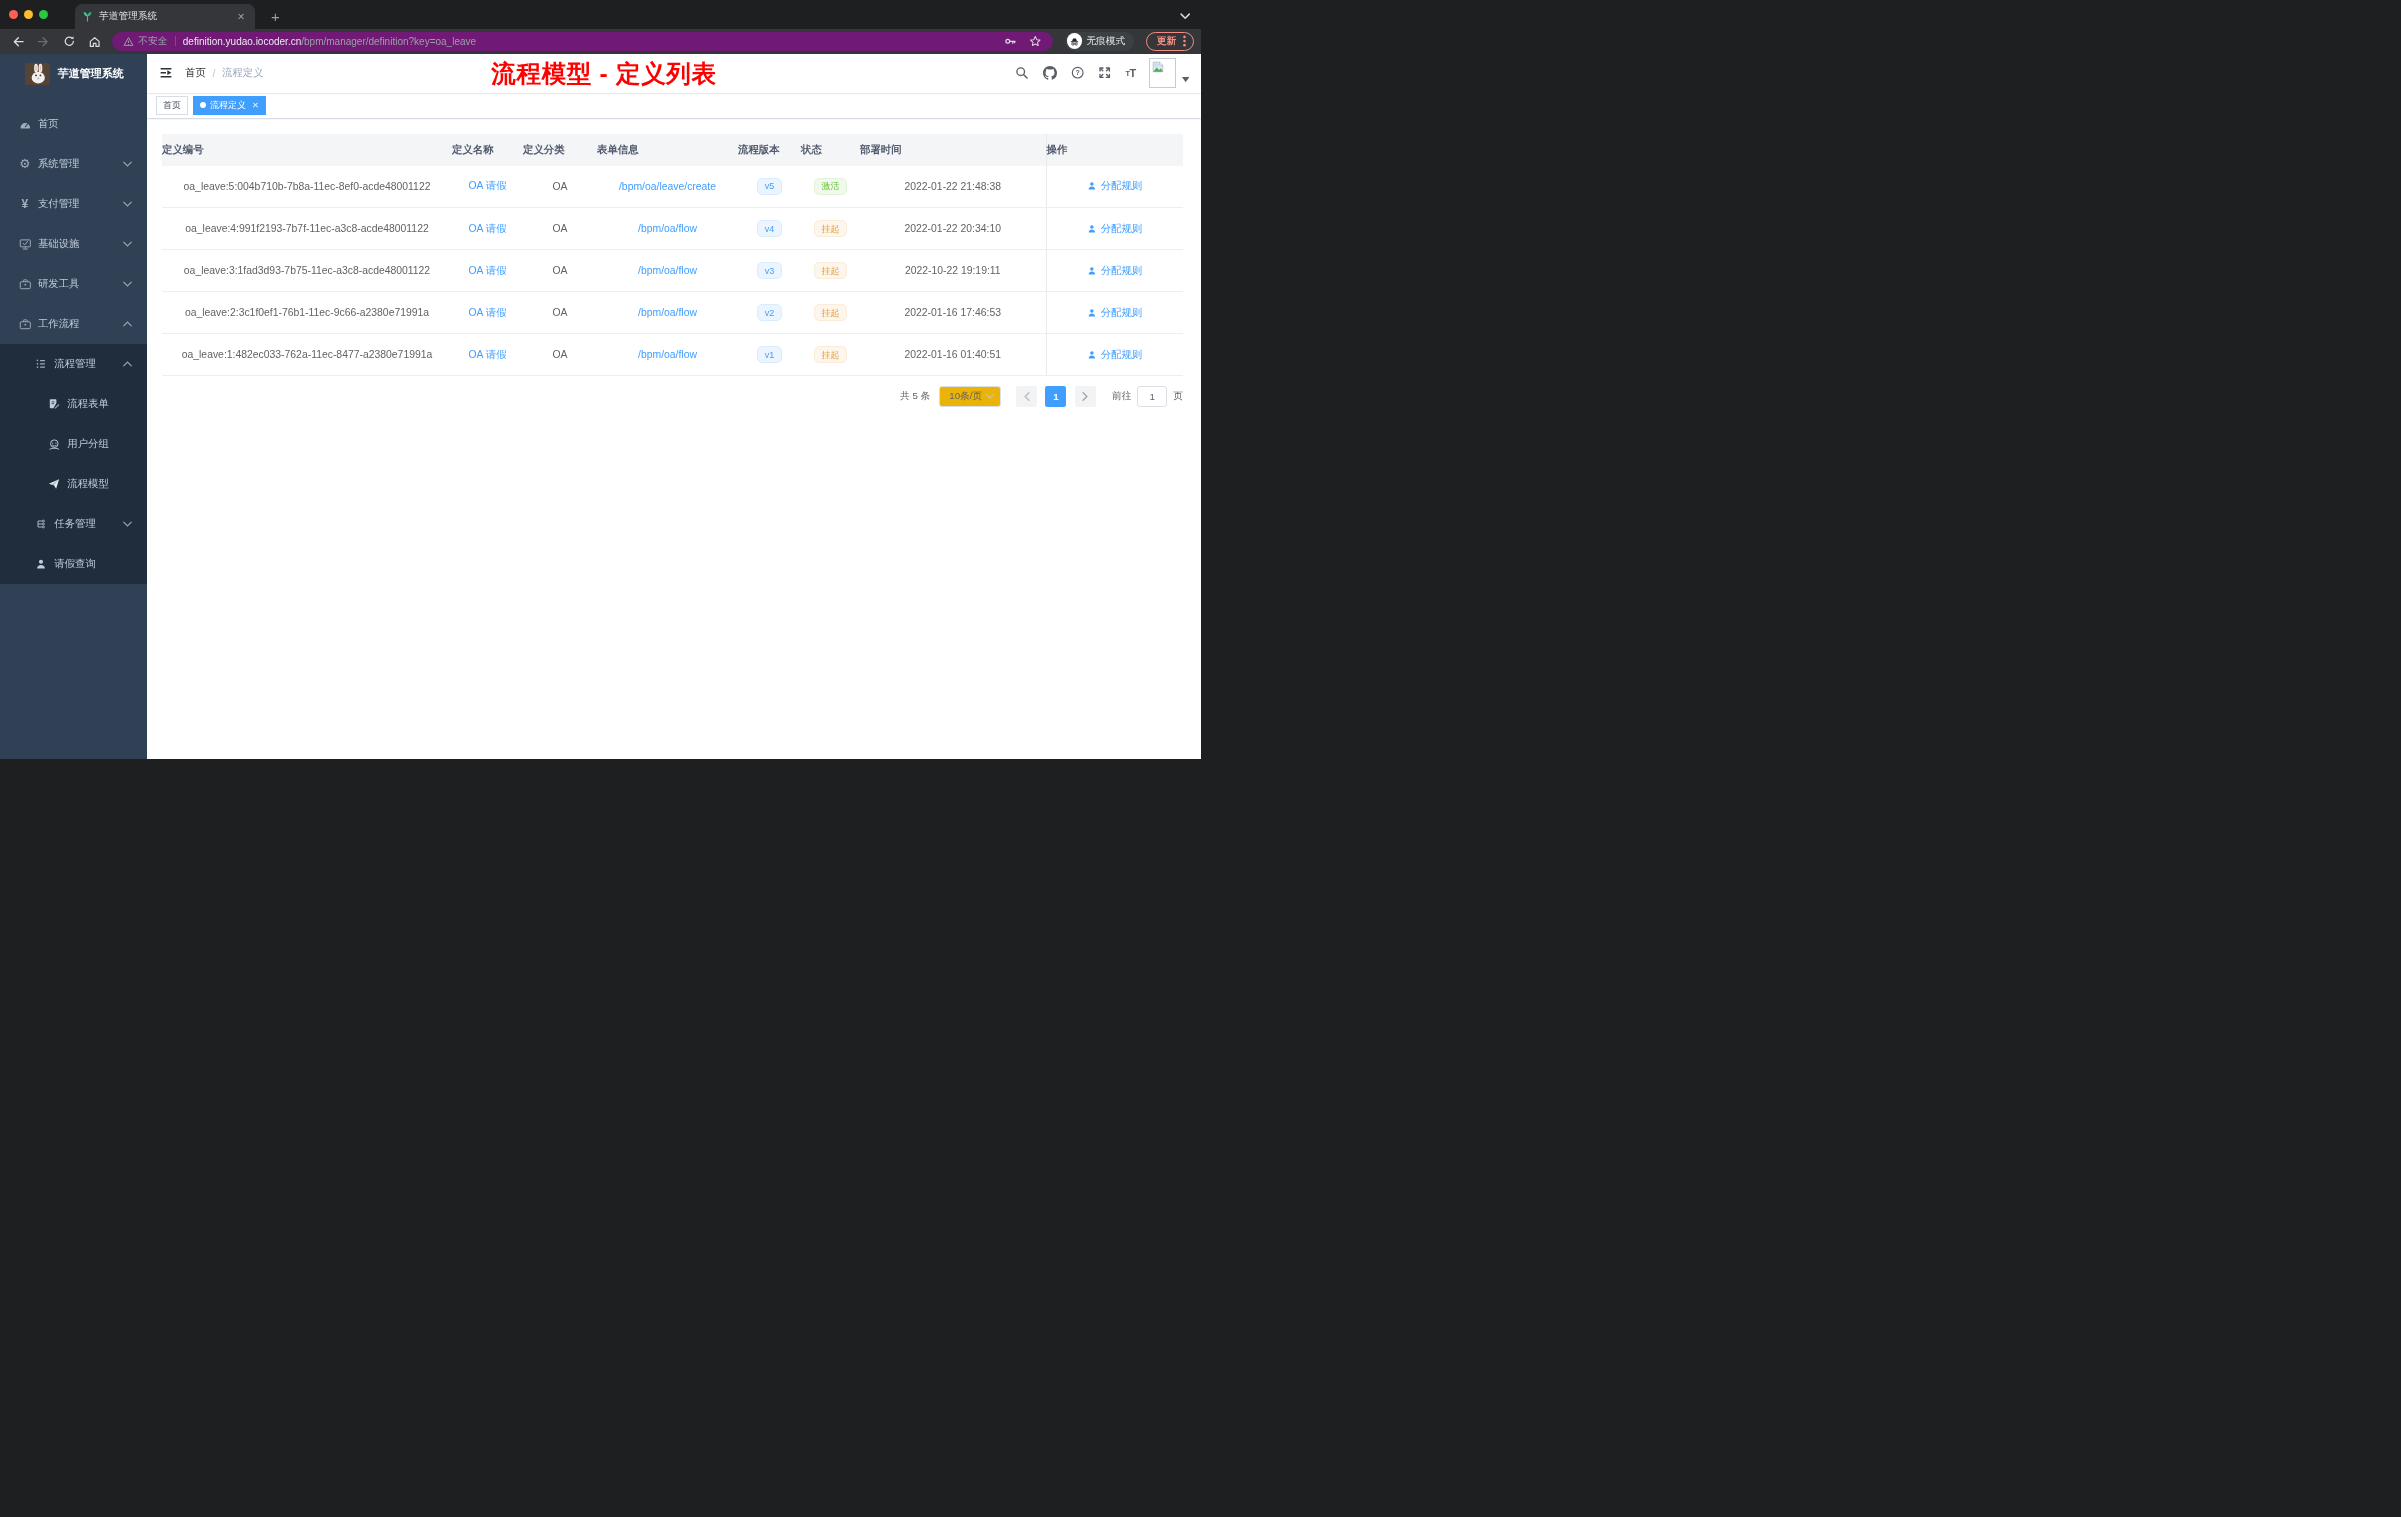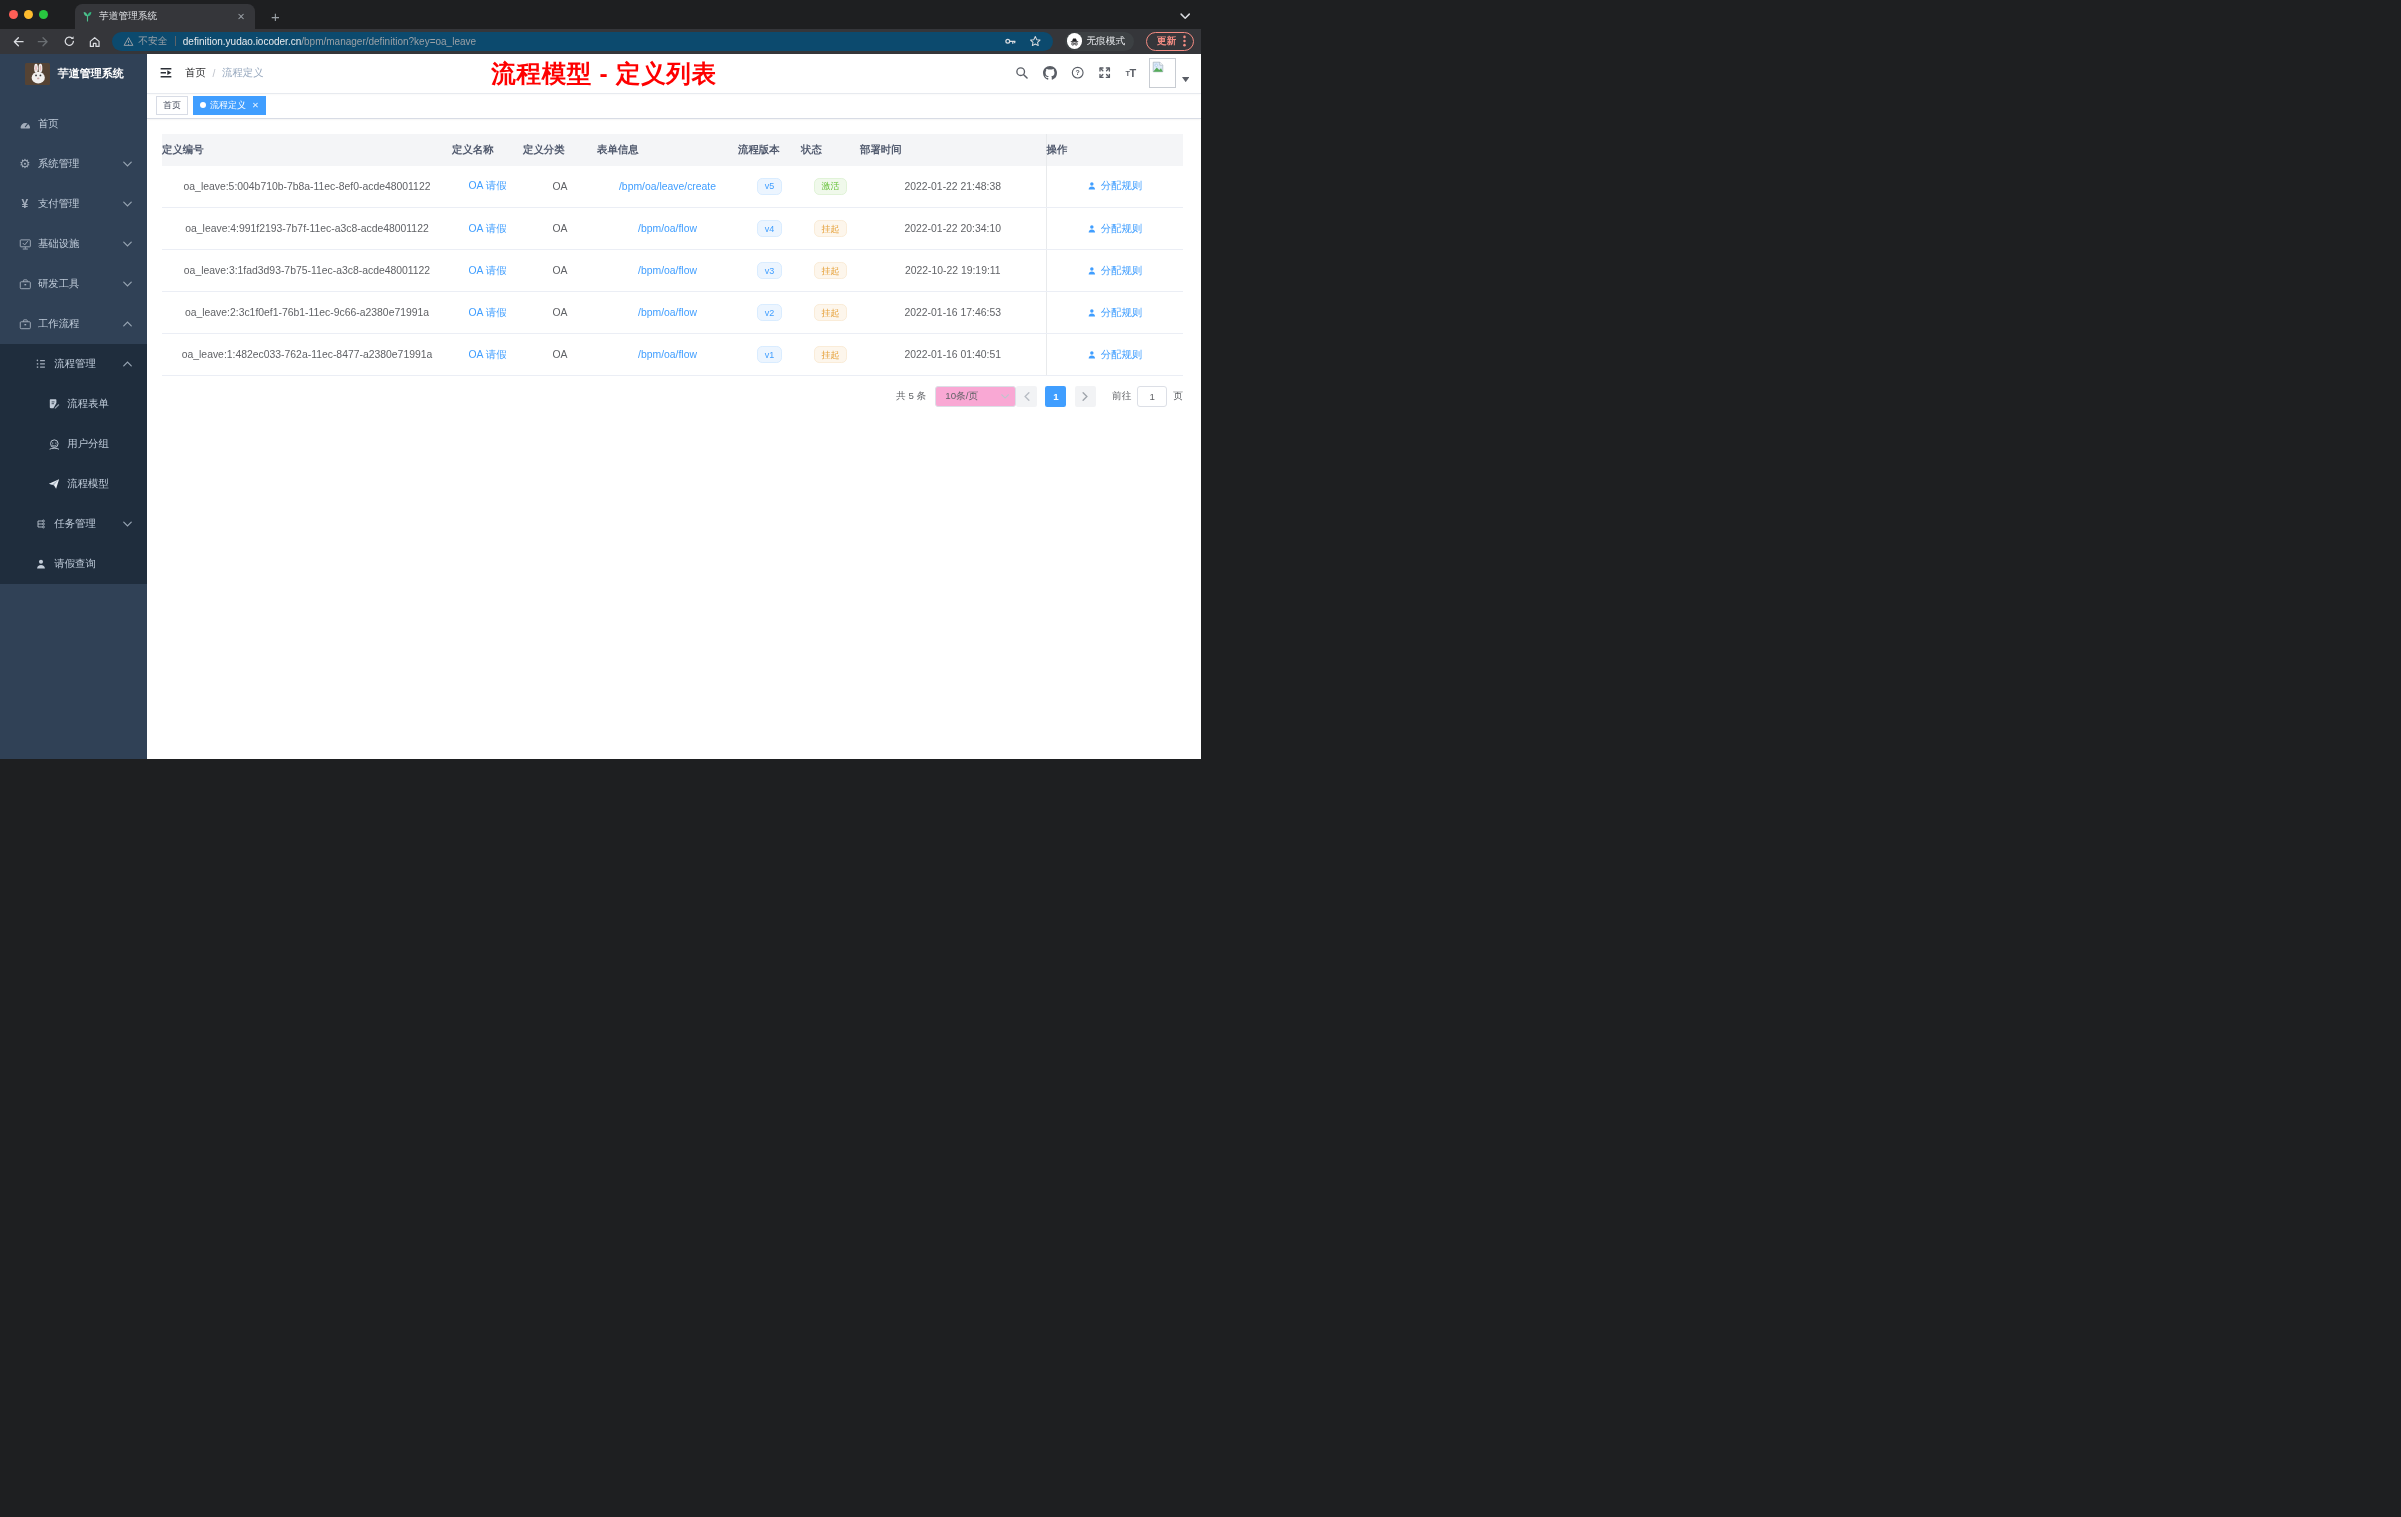--- a/index.html
+++ b/index.html
@@ -13,21 +13,21 @@
   .light { width:9px; height:9px; border-radius:50%; }
   .light.red{ background:#ff5f57; } .light.yellow{ background:#febc2e; } .light.green{ background:#28c840; }
   .tab { width:180px; height:25px; background:#35363a; border-radius:7.4px 7.4px 0 0; display:flex; align-items:center; padding:0 7.4px; margin-left:16.3px; }
   .tab-title { flex:1; color:#dfe1e5; font-size:9.7px; margin-left:6px; white-space:nowrap; overflow:hidden; }
   .tab-close { color:#9aa0a6; font-size:9.7px; padding:0 2.2px; }
   .newtab { color:#9aa0a6; font-size:15px; line-height:25px; height:25px; margin-left:10.4px; padding:0 6px; }
   .tabsearch { position:absolute; right:10.4px; top:8.2px; }
 
   .toolbar { height:24.5px; background:#35363a; display:flex; align-items:center; padding:0 7.4px; gap:4.5px; }
   .navbtn { width:21px; height:19.3px; display:flex; align-items:center; justify-content:center; }
-  .urlbar { flex:1; height:18.6px; background:#0c4a6e; border-radius:10.4px; display:flex; align-items:center; padding:0 10.4px; margin:0 3px; }
+  .urlbar { flex:1; height:18.6px; background:#701a75; border-radius:10.4px; display:flex; align-items:center; padding:0 10.4px; margin:0 3px; }
   .urlbar .sec { color:#9aa0a6; font-size:9.7px; margin-left:4.5px; }
   .urlbar .vdiv { width:0.7px; height:10.4px; background:#5f6368; margin:0 7.4px; }
   .urlbar .host { color:#e8eaed; font-size:10px; }
   .urlbar .path { color:#9aa0a6; font-size:10px; }
   .urlbar .sp { flex:1; }
   .urlbar .tail { display:flex; align-items:center; gap:12px; margin-right:1.5px; }
   .incog { height:18.6px; background:#3c4043; border-radius:9.7px; display:flex; align-items:center; gap:4px; padding:1.5px 9px 1.5px 1.5px; margin:0 4.5px; }
   .incog-circle { width:15.6px; height:15.6px; border-radius:50%; background:#fff; display:flex; align-items:center; justify-content:center; }
   .incog-label { color:#e8eaed; font-size:9.7px; }
   .updatepill { height:18.6px; border:1.1px solid #f28b82; border-radius:10.4px; color:#f28b82; display:flex; align-items:center; gap:6.7px; padding:0 6.7px 0 9.7px; margin-left:3px; }
@@ -75,21 +75,21 @@
   .grid a { color:#409eff; text-decoration:none; cursor:pointer; }
   .col-action { border-left:0.7px solid #e8eaec; }
   .badge { display:inline-block; padding:1.5px 6.7px; font-size:9px; line-height:12px; border-radius:5.2px; border:0.7px solid; }
   .badge.ver { color:#409eff; background:#ecf5ff; border-color:#d9ecff; }
   .badge.st-active { color:#67c23a; background:#f0f9eb; border-color:#e1f3d8; }
   .badge.st-suspend { color:#e6a23c; background:#fdf6ec; border-color:#faecd8; }
   .actlink { color:#409eff; display:inline-flex; align-items:center; gap:3.7px; cursor:pointer; }
 
   .pager { width:1021px; margin-top:10.4px; display:flex; align-items:center; justify-content:flex-end; font-size:9.7px; color:#606266; }
   .pager .total { margin-right:9px; }
-  .psel { width:81px; height:21px; border:0.7px solid #dcdfe6; border-radius:3px; background:#f9a8d4; display:flex; align-items:center; justify-content:space-between; padding:0 6px 0 9px; color:#606266; }
+  .psel { width:62px; height:21px; border:0.7px solid #dcdfe6; border-radius:3px; background:#eab308; display:flex; align-items:center; justify-content:space-between; padding:0 6px 0 9px; margin-right:15px; color:#606266; }
   .pbtn { width:21px; height:21px; border-radius:2.2px; background:#f2f3f5; display:flex; align-items:center; justify-content:center; }
   .pbtn.prev { margin-right:8.2px; }
   .pnum { width:21px; height:21px; border-radius:2.2px; background:#409eff; color:#fff; font-weight:600; display:flex; align-items:center; justify-content:center; margin-right:8.2px; }
   .goto { margin-left:16.3px; display:flex; align-items:center; }
   .ginput { width:30px; height:21px; border:0.7px solid #dcdfe6; border-radius:3px; text-align:center; color:#606266; font-size:9.7px; margin:0 6px; background:#fff; font-family:inherit; }
 </style>
 </head>
 <body>
 
 <div class="page">

